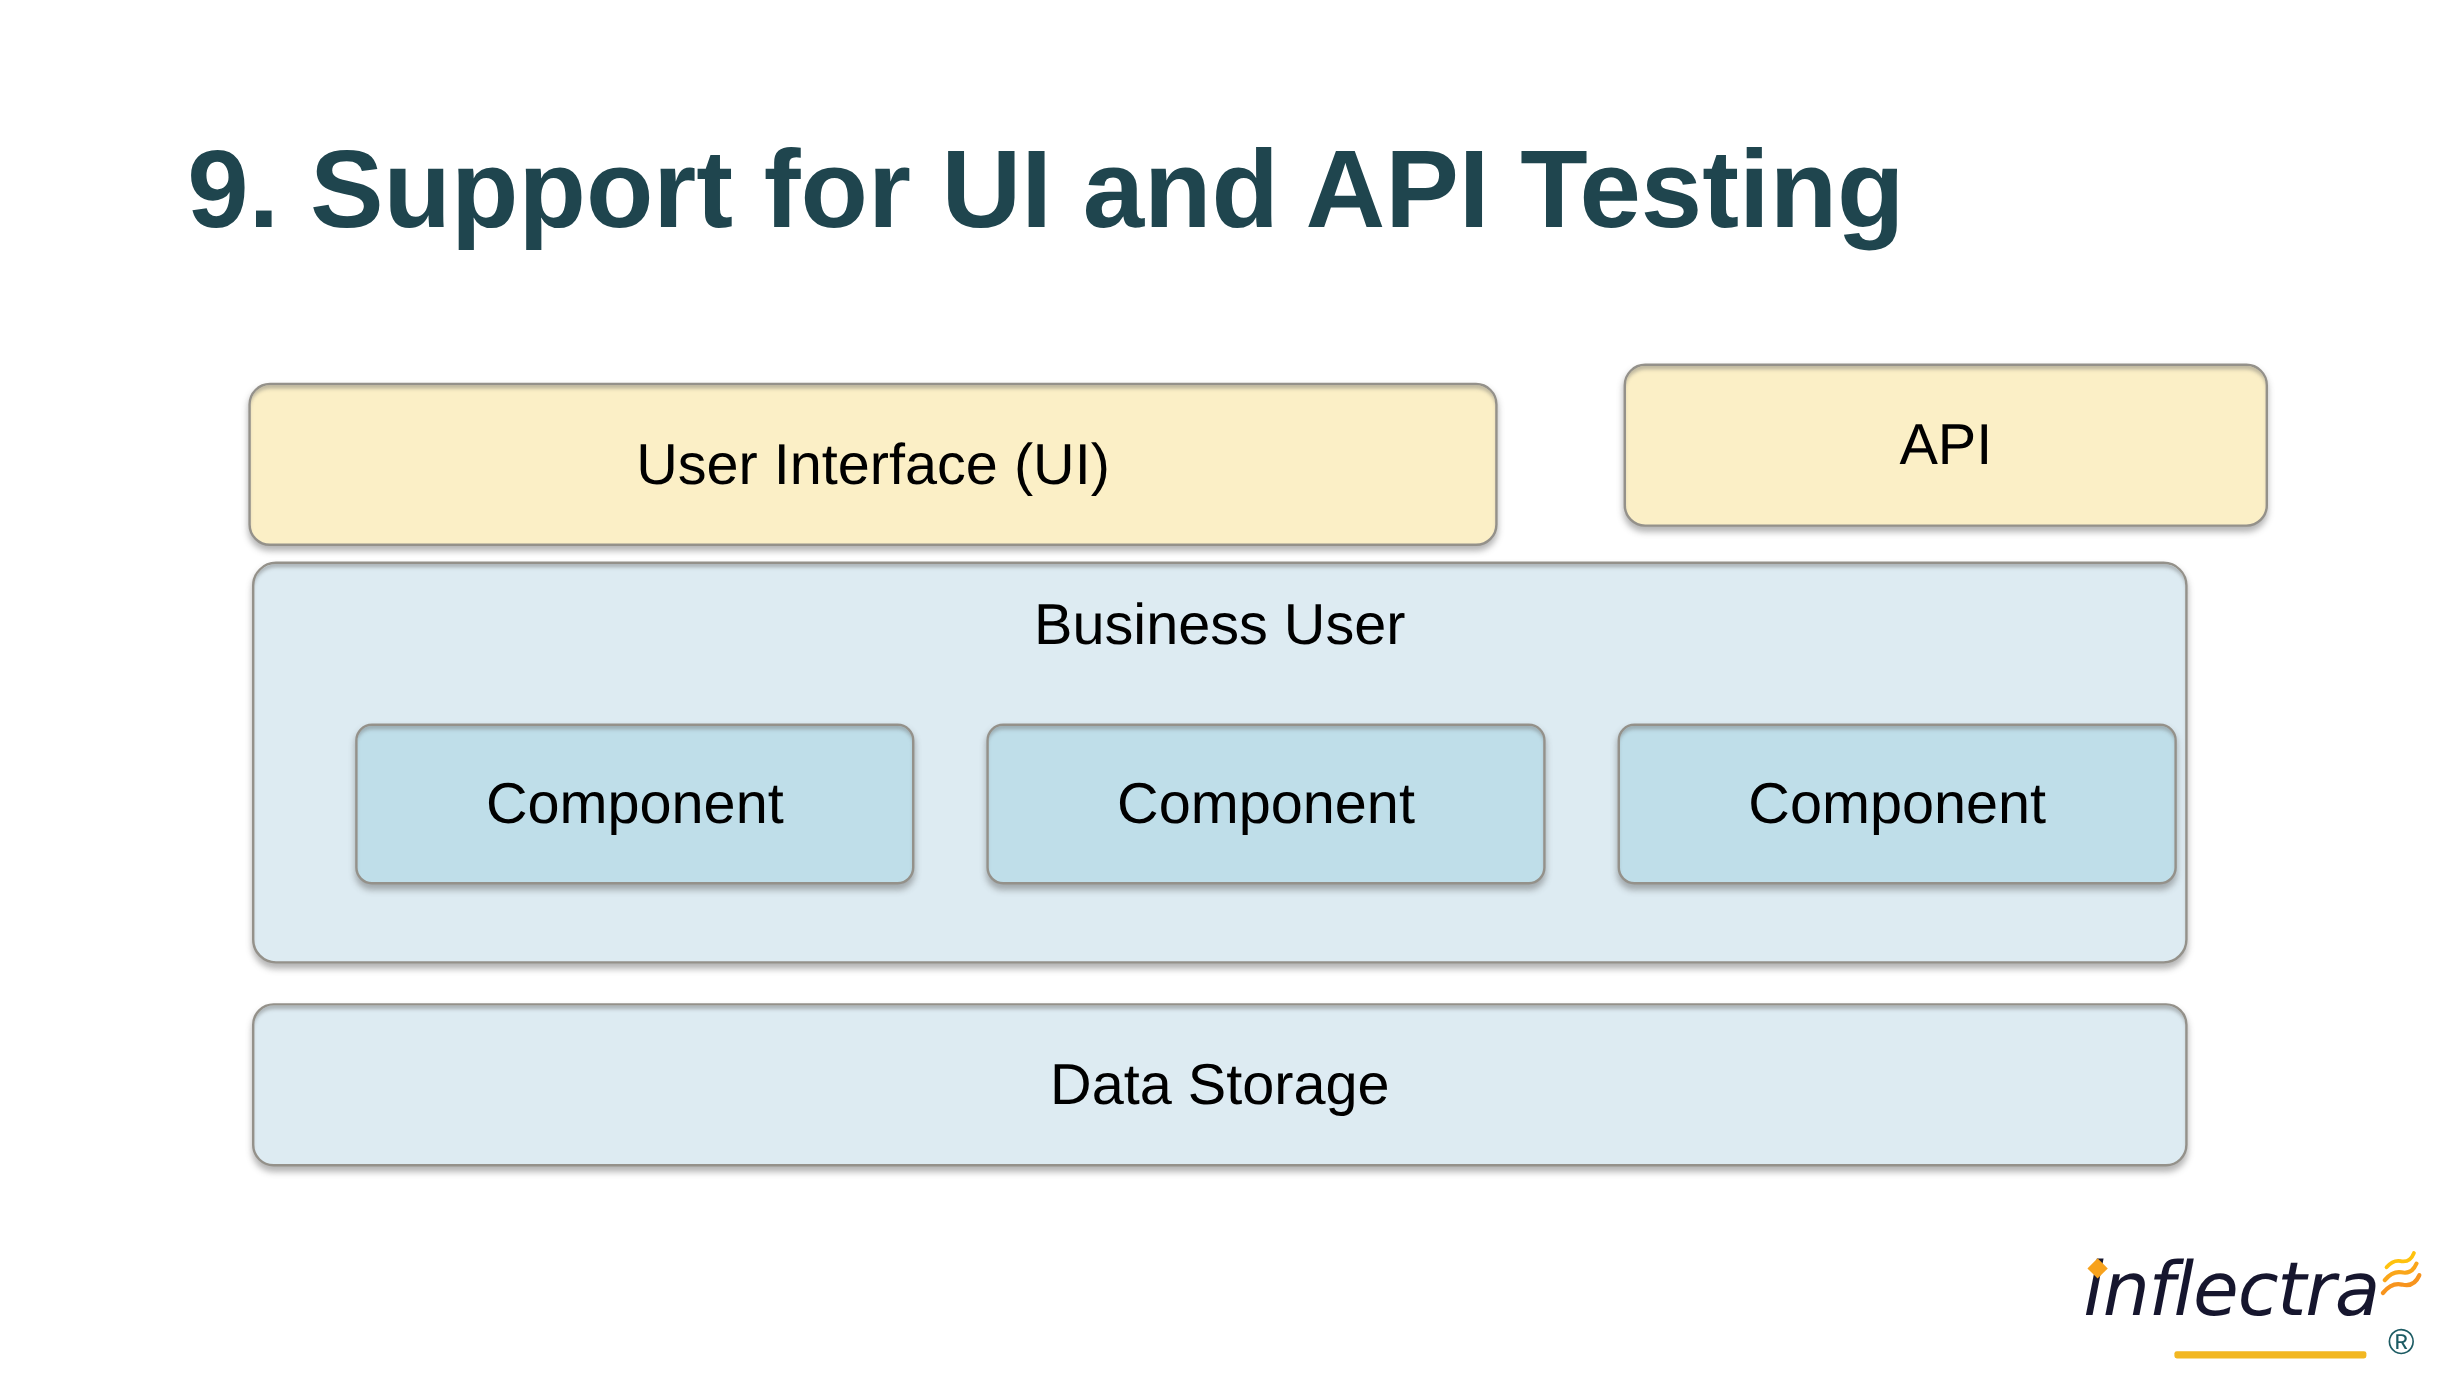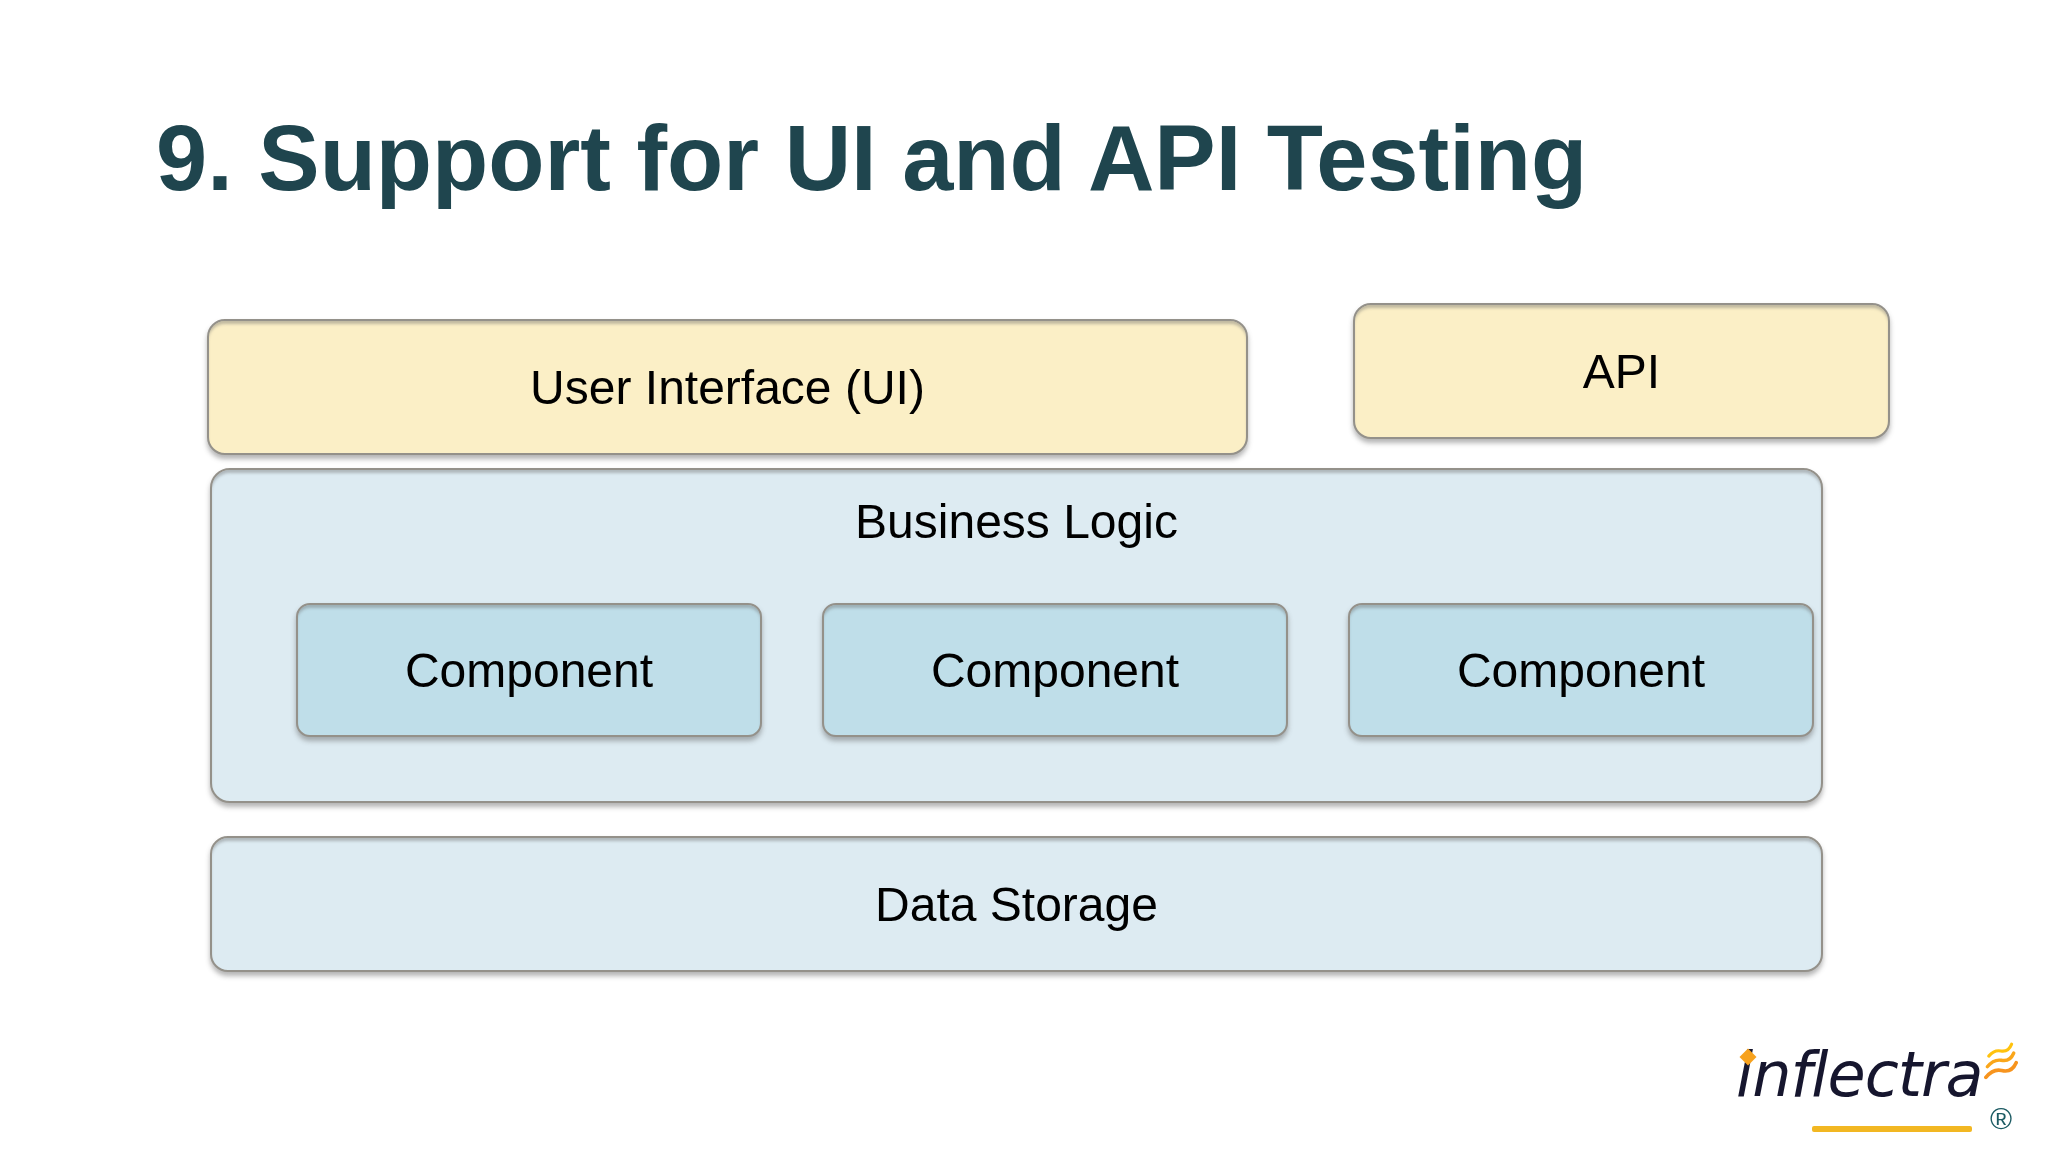--- a/index.html
+++ b/index.html
@@ -85,21 +85,21 @@
 
   <div class="box cream box-ui">
     <span>User Interface (UI)</span>
   </div>
 
   <div class="box cream box-api">
     <span>API</span>
   </div>
 
   <div class="box blue-light bl-container">
-    <div class="bl-label">Business Logic</div>
+    <div class="bl-label">Business User</div>
 
     <div class="box blue-mid component comp-1">
       <span>Component</span>
     </div>
 
     <div class="box blue-mid component comp-2">
       <span>Component</span>
     </div>
 
     <div class="box blue-mid component comp-3">

